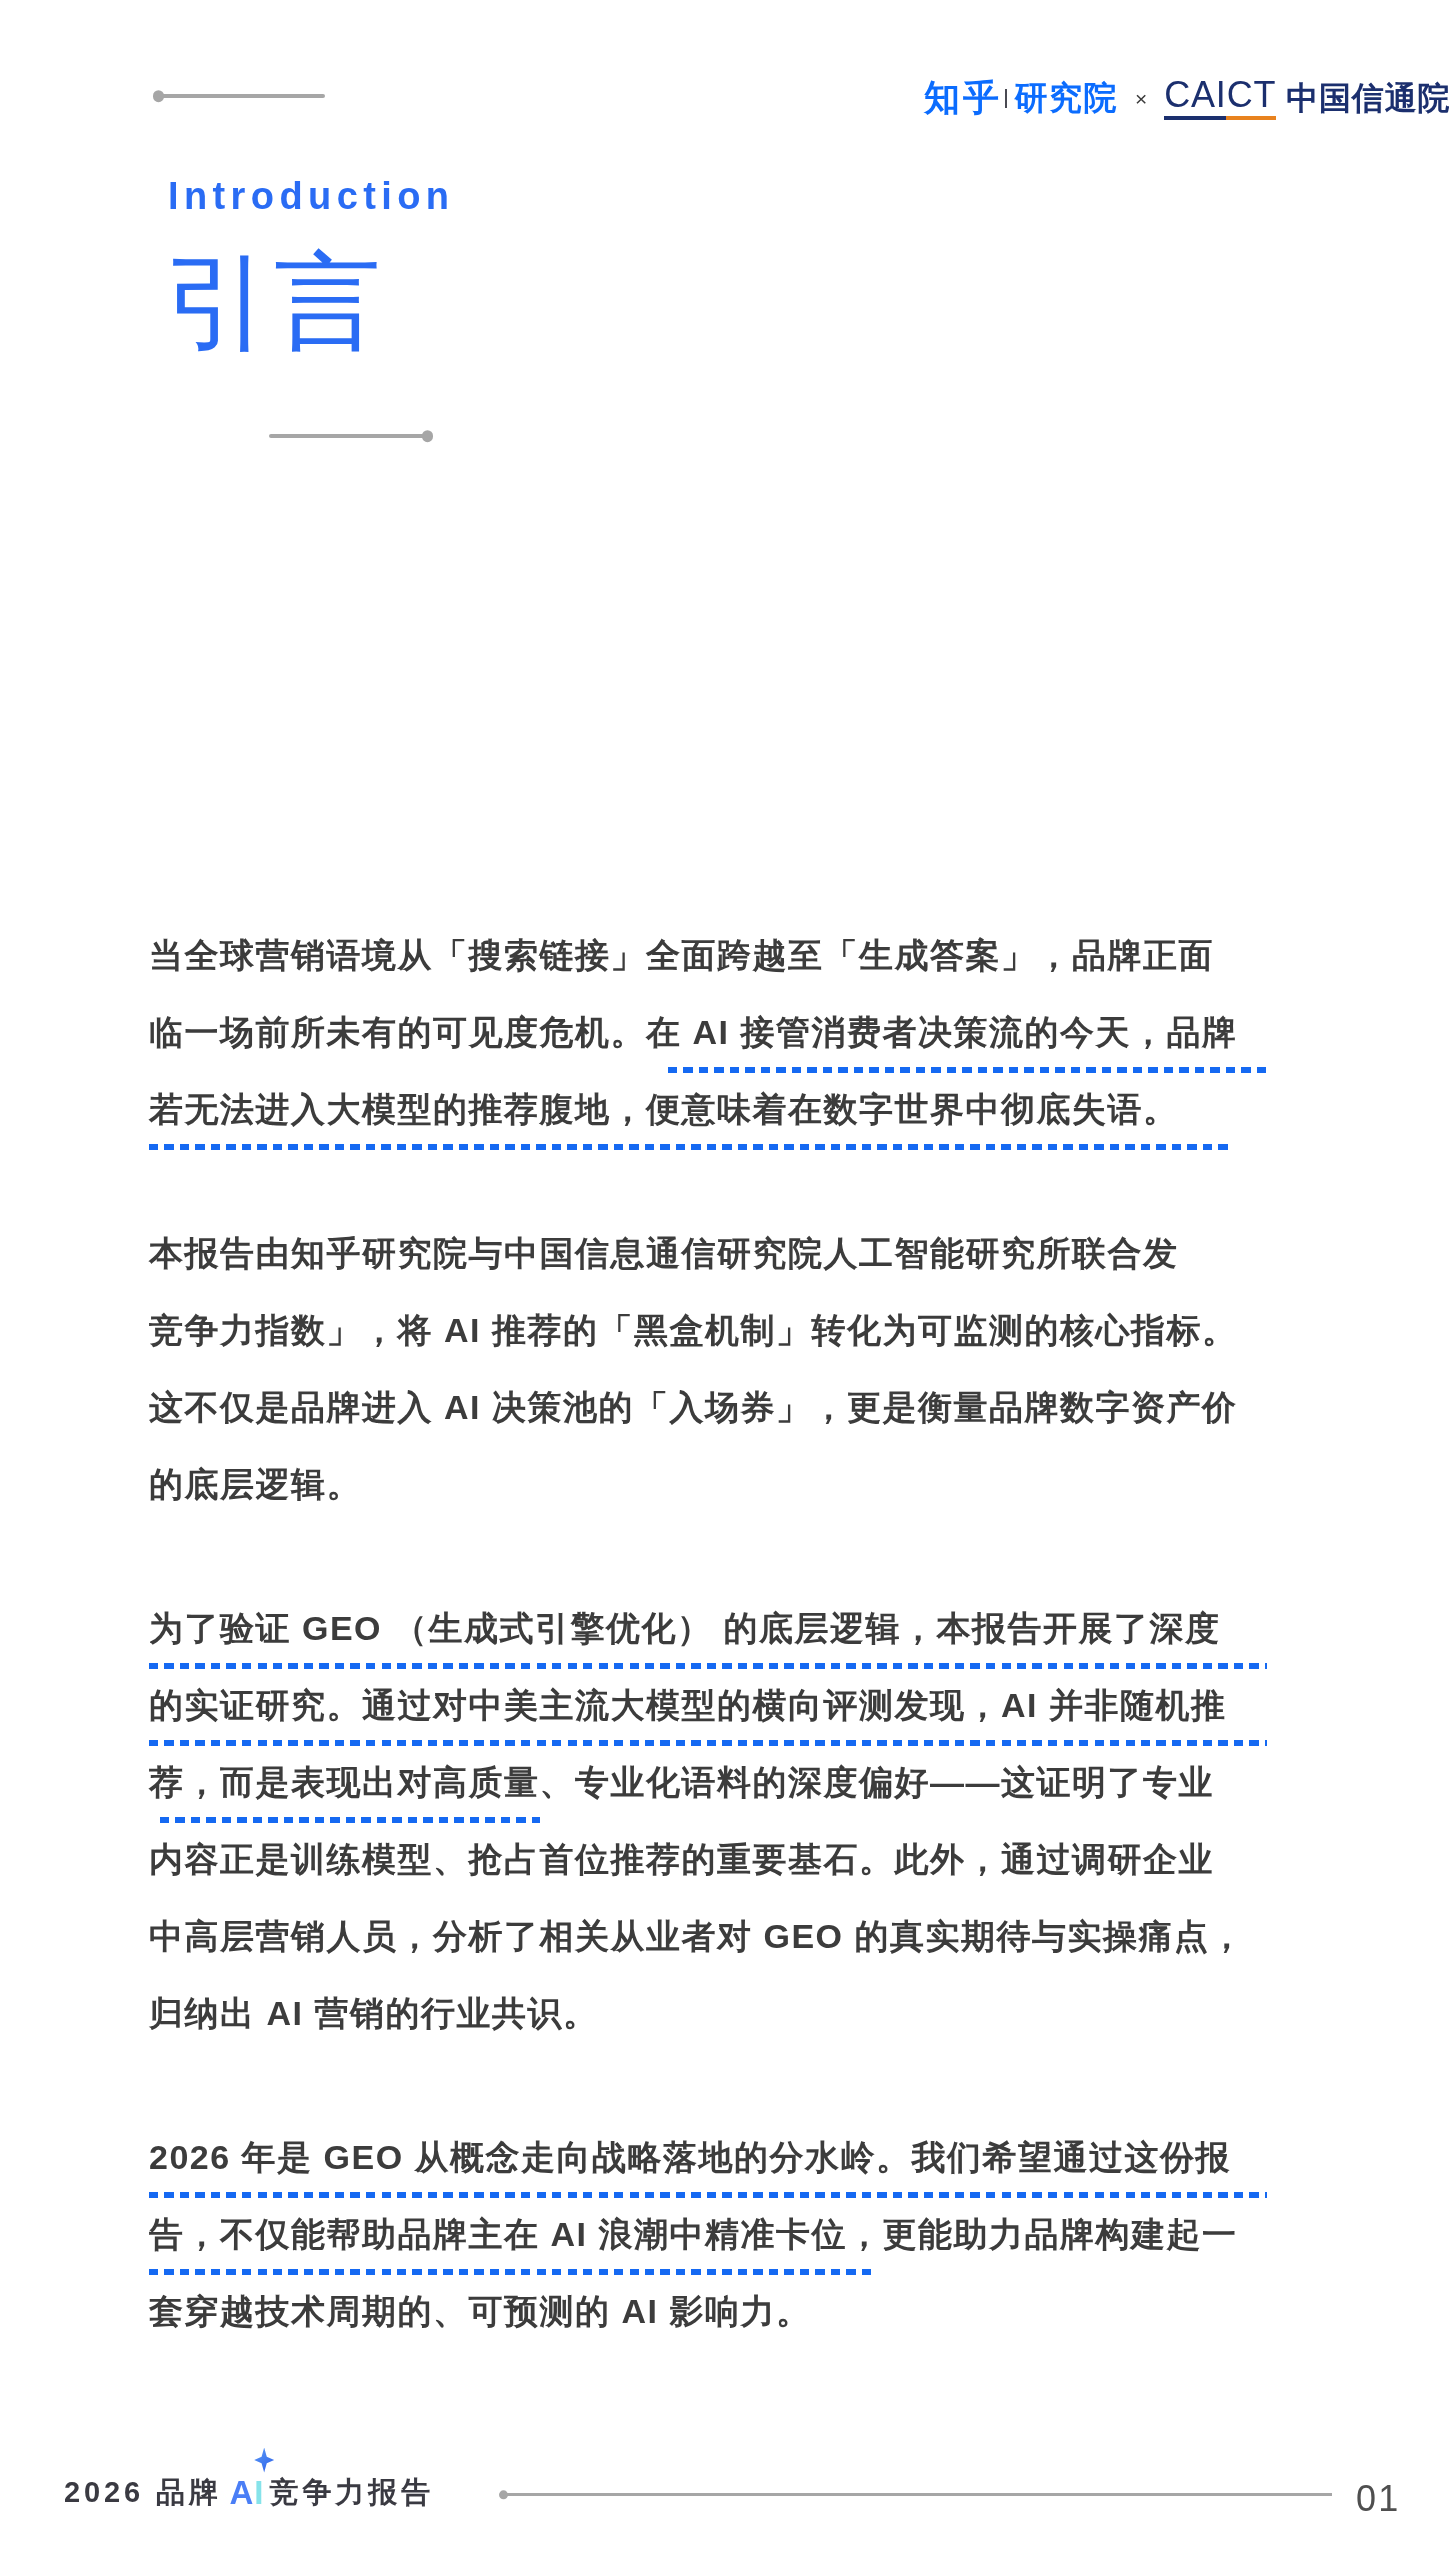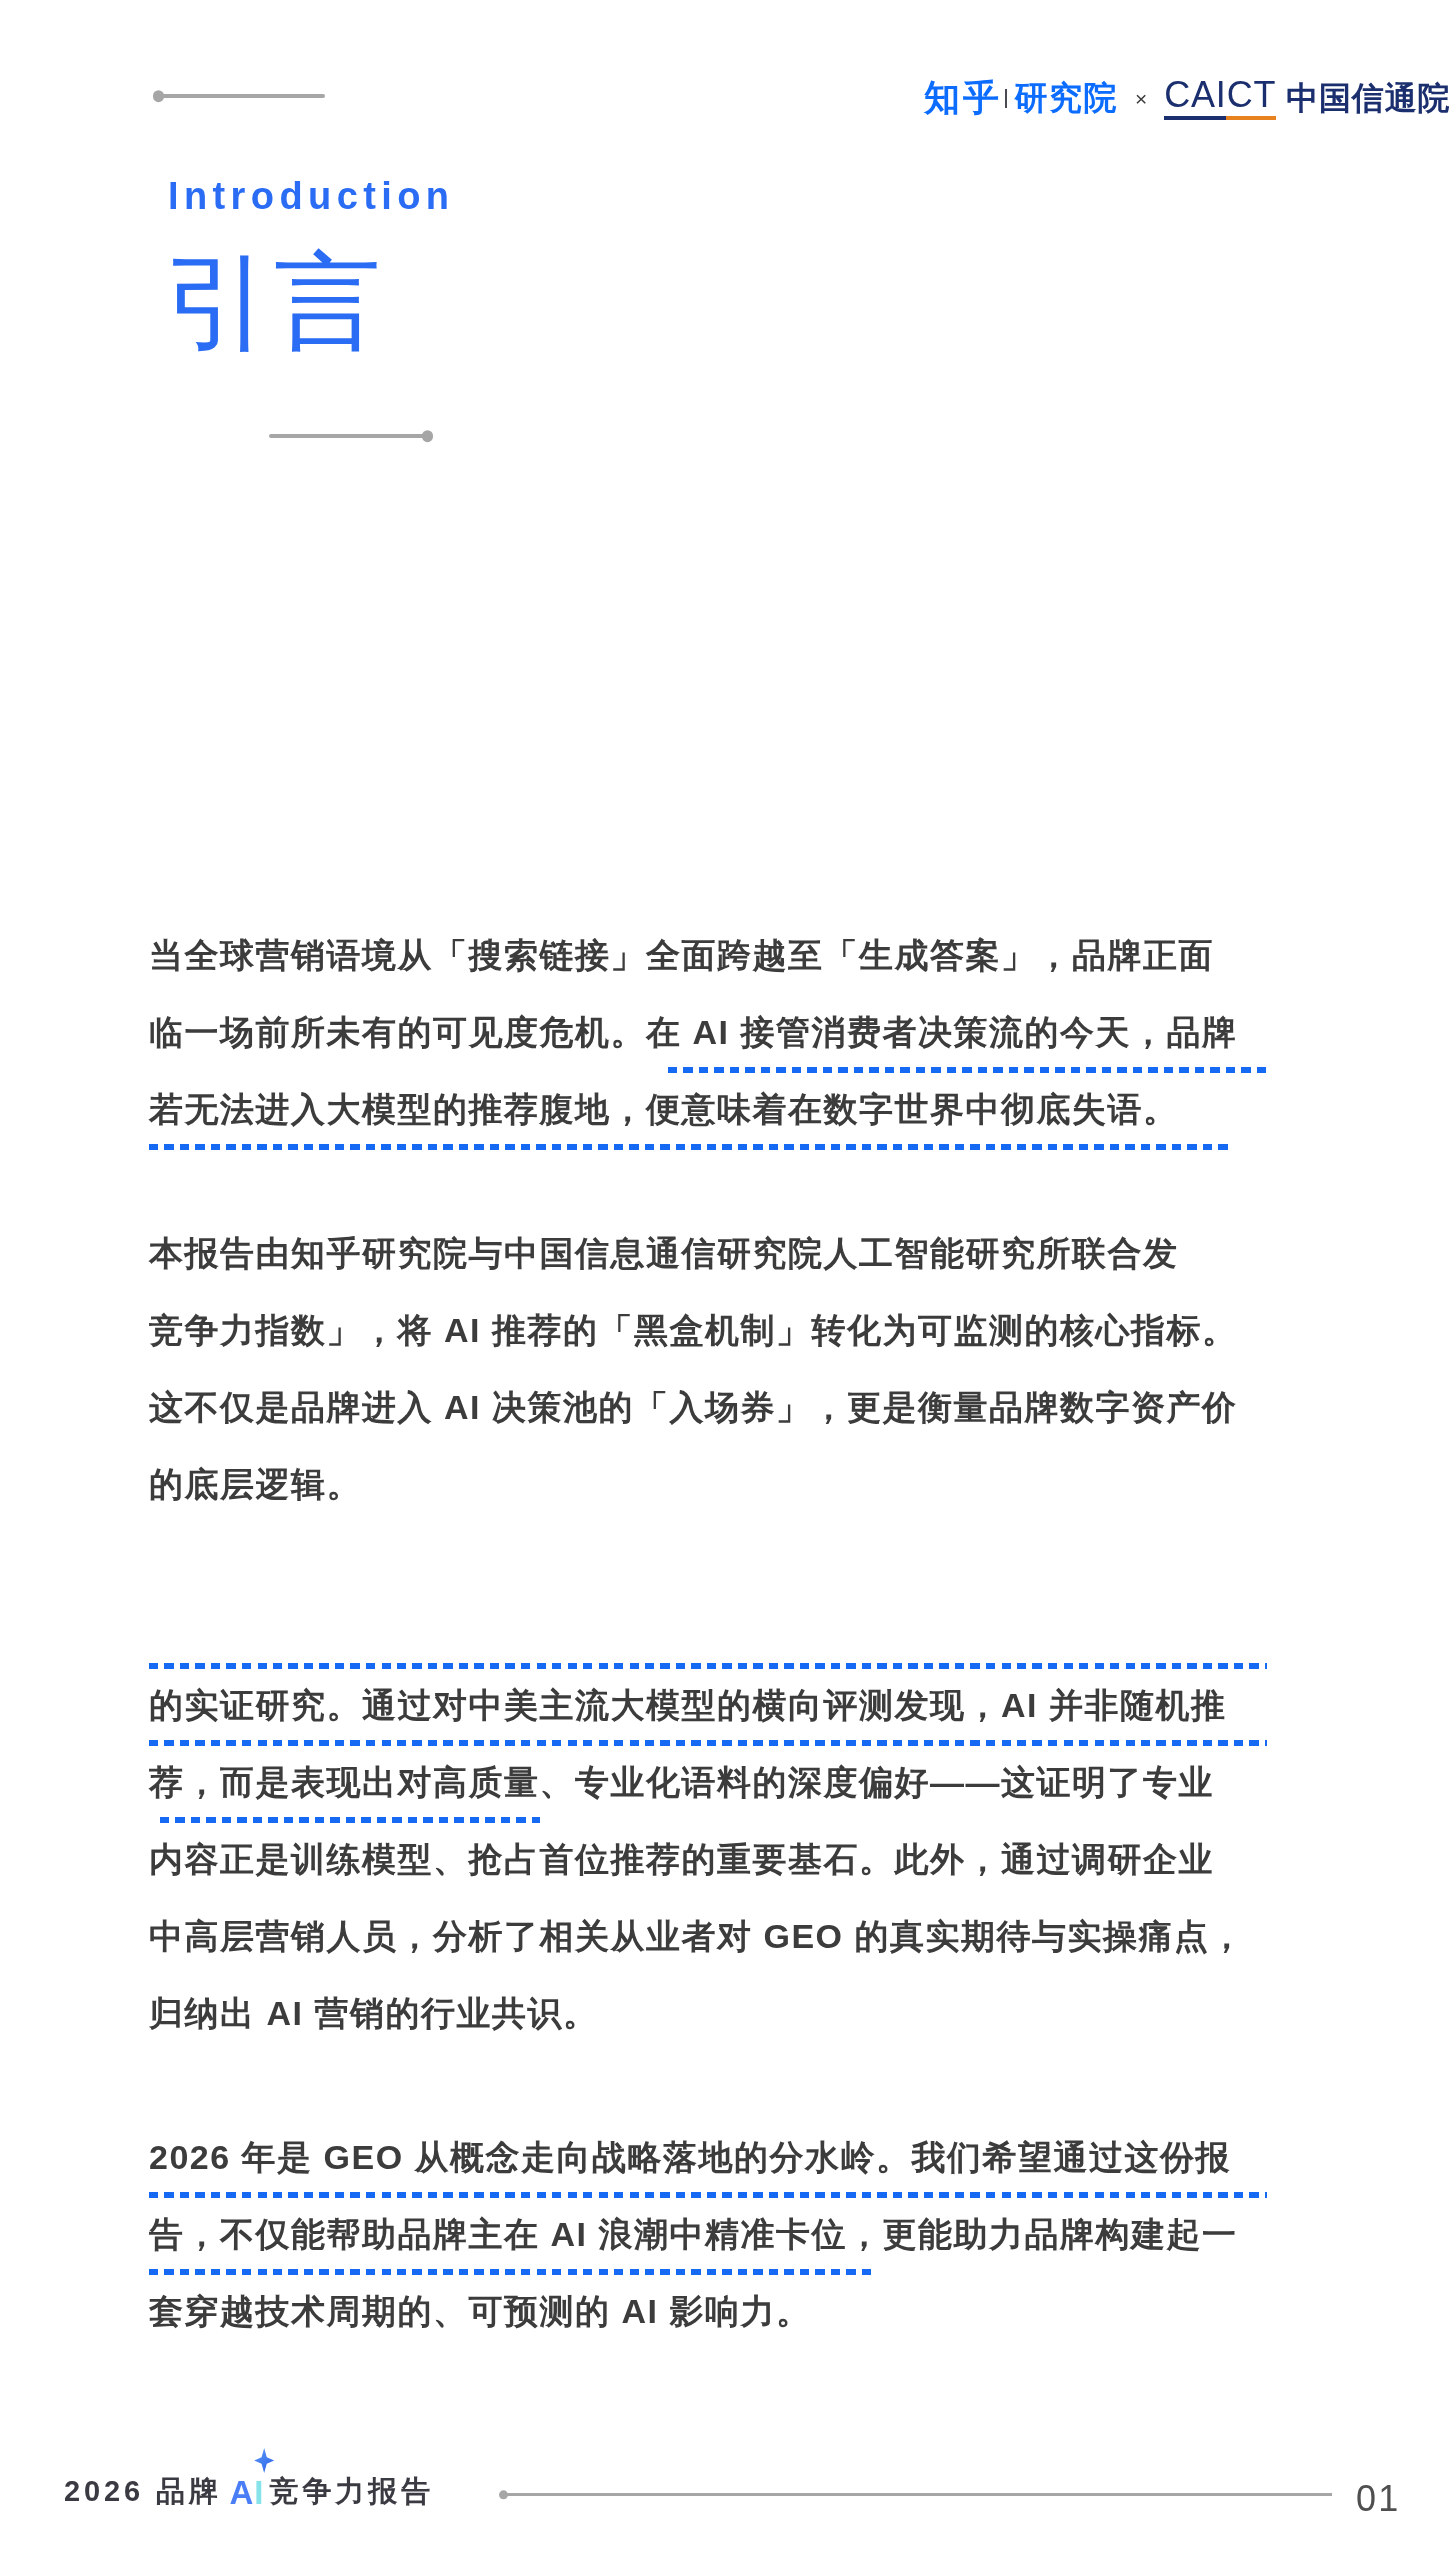--- a/index.html
+++ b/index.html
@@ -49,21 +49,21 @@
   .d-p1l2 { left:519px; width:599px; }
   .d-p1l3 { left:0;     width:1079px; }
   .d-p3l1 { left:0;     width:1118px; }
   .d-p3l2 { left:0;     width:1118px; }
   .d-p3l3 { left:10.8px;  width:380px; }
   .d-p4l1 { left:0;     width:1118px; }
   .d-p4l2 { left:0;     width:723px; }
 
   
   .footer-title { position:absolute; left:64px; top:2473px; height:39px;
-                  display:flex; align-items:flex-end; font-size:29px; font-weight:700;
+                  display:flex; align-items:center; font-size:29px; font-weight:700;
                   color:#3A3A42; letter-spacing:3.9px; white-space:nowrap; }
   .ai-mark { position:relative; display:inline-flex; align-items:center; margin:0 6.2px 0 7.7px; }
   .ai-a { font-size:33px; font-weight:700; color:var(--ai_a_blue,#4A7EF6); letter-spacing:0.8px; }
   .ai-i { font-size:33px; font-weight:700; color:var(--ai_i_cyan,#86E3EA); letter-spacing:0; }
   .ai-sparkle { position:absolute; top:-26px; right:-10.8px; width:20px; height:25px;
     background:linear-gradient(135deg,#5B9BF8,#2D5FE8);
     clip-path:polygon(50% 0, 63% 37%, 100% 50%, 63% 63%, 50% 100%, 37% 63%, 0 50%, 37% 37%); }
   .footer-line { position:absolute; left:503px; top:2493px; width:829px; height:3.1px;
                  background:var(--line_gray,#A6A6A6); }
   .footer-line .dot { position:absolute; left:-3.9px; top:50%; transform:translateY(-50%);
@@ -115,20 +115,21 @@
 
     <div class="para">
       <div class="line">本报告由知乎研究院与中国信息通信研究院人工智能研究所联合发</div>
       <div class="line">竞争力指数」，将 AI 推荐的「黑盒机制」转化为可监测的核心指标。</div>
       <div class="line">这不仅是品牌进入 AI 决策池的「入场券」，更是衡量品牌数字资产价</div>
       <div class="line">的底层逻辑。</div>
     </div>
 
     <div class="para">
       <div class="line">
+        <span>为了验证 GEO （生成式引擎优化） 的底层逻辑，本报告开展了深度</span>
         <span class="dash d-p3l1"></span>
       </div>
       <div class="line">
         <span>的实证研究。通过对中美主流大模型的横向评测发现，AI 并非随机推</span>
         <span class="dash d-p3l2"></span>
       </div>
       <div class="line">
         <span>荐，而是表现出对高质量、专业化语料的深度偏好——这证明了专业</span>
         <span class="dash d-p3l3"></span>
       </div>

